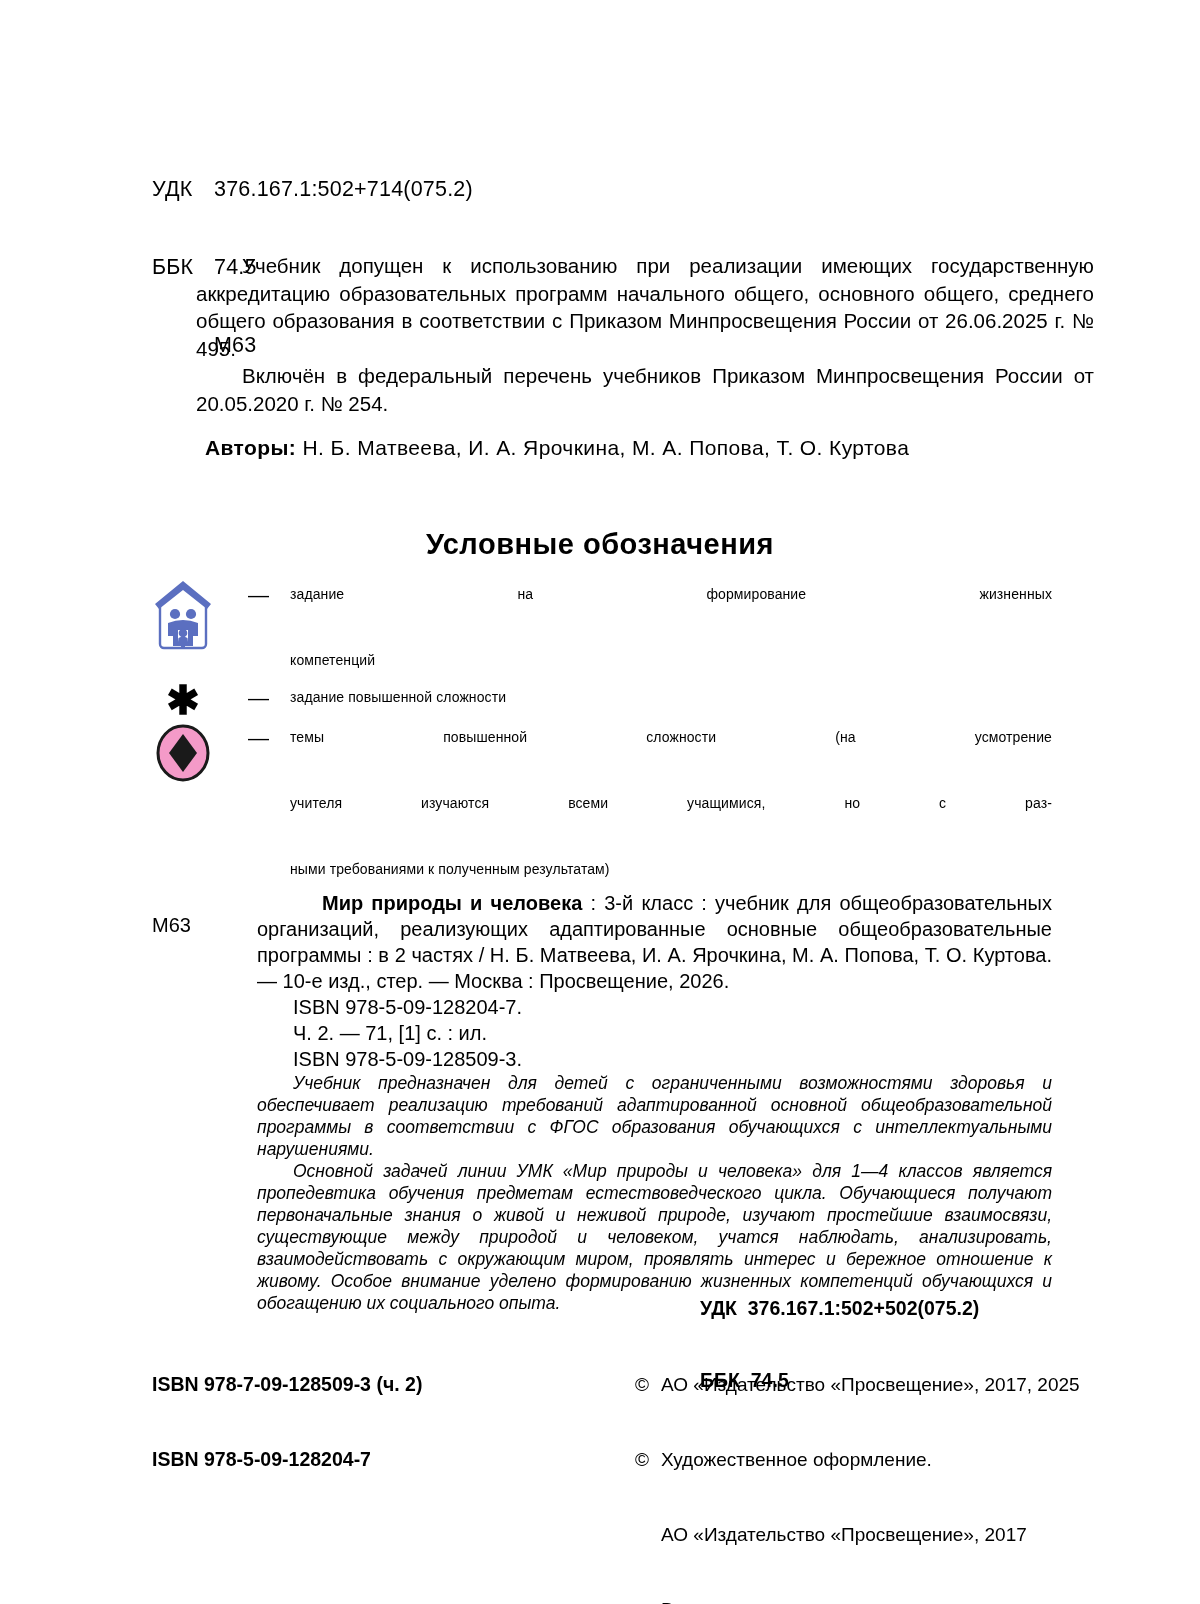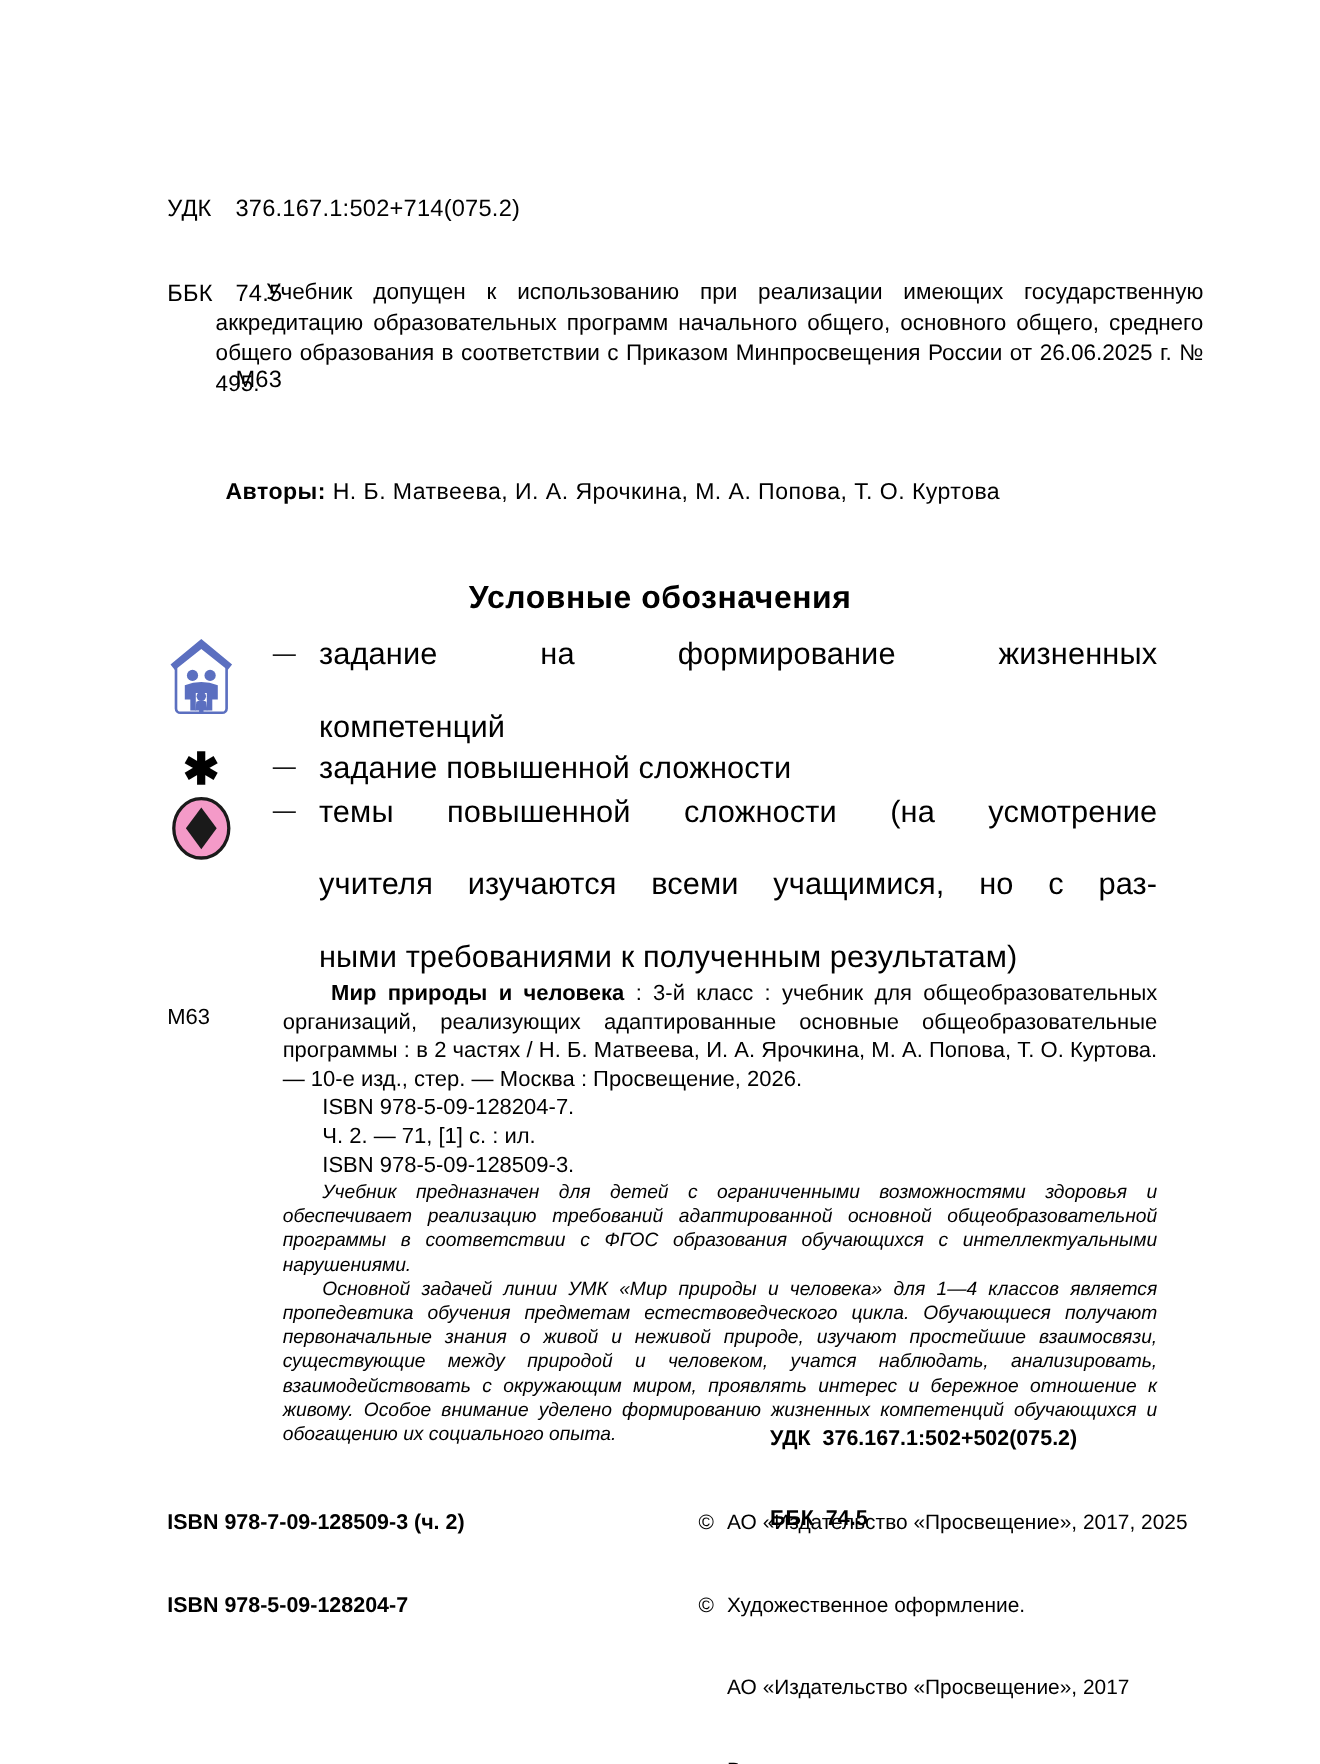--- a/index.html
+++ b/index.html
@@ -86,21 +86,21 @@
     justify-content: flex-start;
     align-items: flex-start;
   }
   .legend-dash {
     flex: 0 0 42px;
     font-size: 21px;
     line-height: 33px;
   }
   .legend-text {
     flex: 1 1 auto;
-    font-size: 28px;
+    font-size: 14px;
     line-height: 33px;
     text-align: justify;
     letter-spacing: 0.1px;
   }
   .legend-text .lt-line { display: block; }
   .legend-text .lt-just {
     display: block;
     text-align: justify;
   }
   .legend-text .lt-just::after {
@@ -142,21 +142,21 @@
     margin-left: 105px;
     width: 795px;
     font-size: 20px;
     line-height: 26px;
     text-align: justify;
   }
   .cip-main {
     margin: 0;
     text-indent: 44px;
   }
-  .cip-main b { font-weight: bold; }
+  .cip-main b { font-weight: bold; margin-left: 21px; }
   .cip-isbn {
     margin: 0;
     padding-left: 36px;
     text-align: left;
   }
   .cip-note {
     margin: 0;
     font-size: 17.5px;
     line-height: 22px;
     text-align: justify;
@@ -209,20 +209,21 @@
 <div class="page">
 
   <div class="codes">
     <span class="row"><span class="lbl">УДК</span><span>376.167.1:502+714(075.2)</span></span>
     <span class="row"><span class="lbl">ББК</span><span>74.5</span></span>
     <span class="row"><span class="lbl"></span><span>М63</span></span>
   </div>
 
   <div class="approval">
     <p>Учебник допущен к использованию при реализации имеющих государственную аккредитацию образовательных программ начального общего, основного общего, среднего общего образования в соответствии с Приказом Минпросвещения России от 26.06.2025 г. № 495.</p>
+    <p>Включён в федеральный перечень учебников Приказом Минпросвещения России от 20.05.2020 г. № 254.</p>
   </div>
 
   <div class="authors">
     <span class="kw">Авторы:</span>
     <span>Н. Б. Матвеева, И. А. Ярочкина, М. А. Попова, Т. О. Куртова</span>
   </div>
 
   <div class="legend-title">Условные обозначения</div>
 
   <div class="legend">

